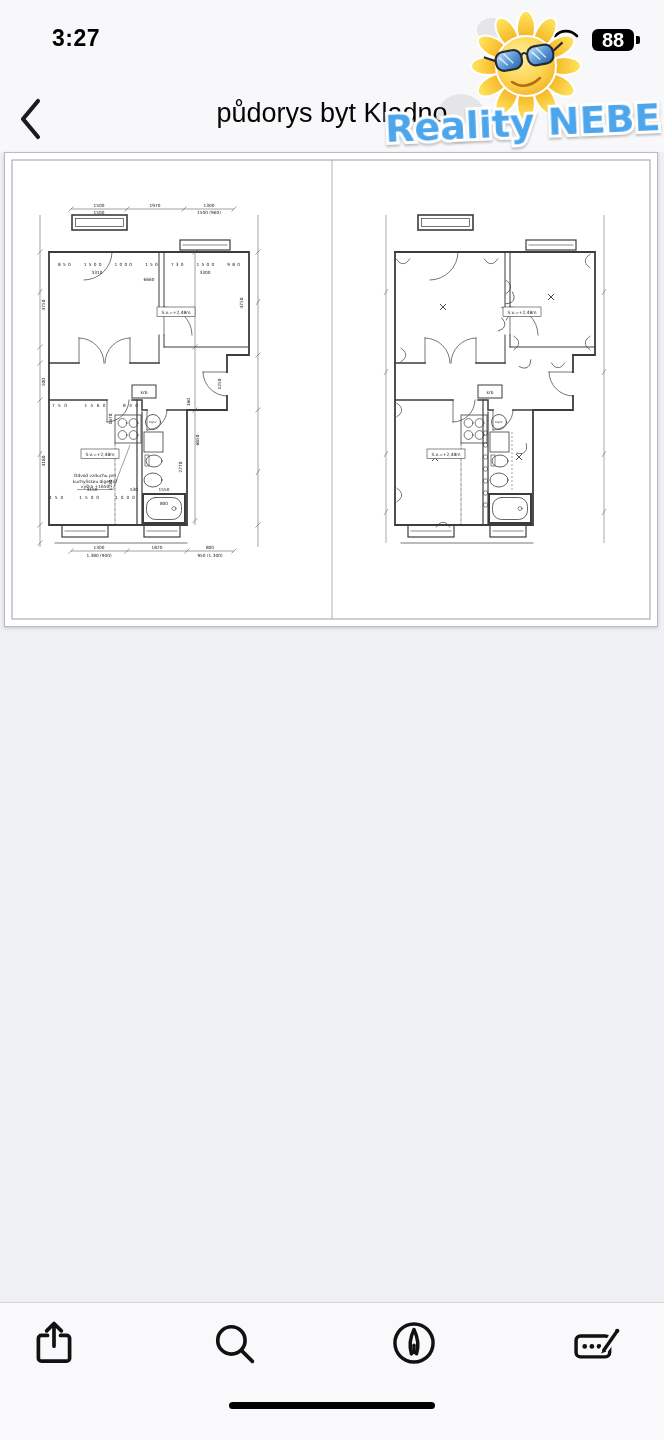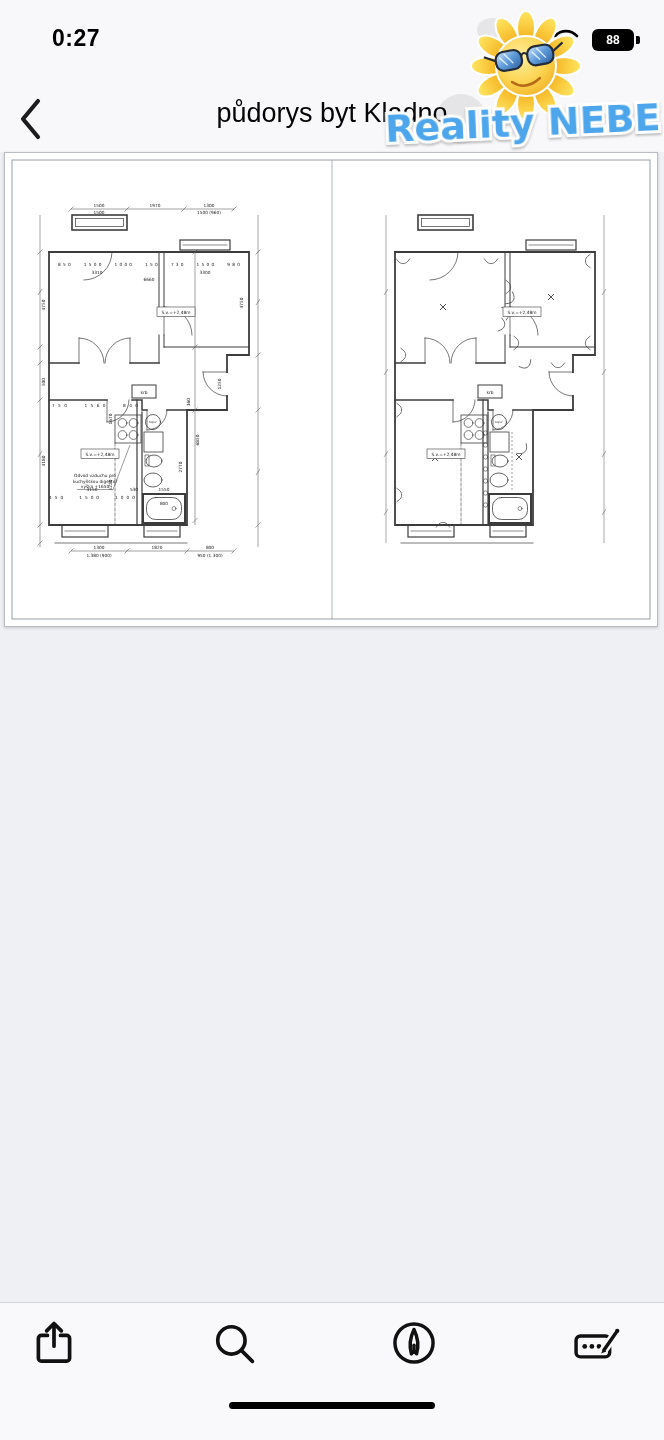--- a/index.html
+++ b/index.html
@@ -3,42 +3,42 @@
 <meta charset="utf-8">
 <style>
   html,body{margin:0;padding:0;background:#dfe0e4;}
   .screen{position:relative;width:664px;height:1440px;background:#eff0f4;overflow:hidden;
           font-family:"Liberation Sans",sans-serif;}
   .abs{position:absolute;}
   
   .chrome-top{position:absolute;top:0;left:0;width:664px;height:152px;background:#f8f8fa;}
   .time{position:absolute;left:52px;top:25px;font-size:23px;font-weight:700;color:#000;letter-spacing:.5px;}
   .battery{position:absolute;left:592px;top:29px;width:42px;height:22px;background:#000;border-radius:6px;
-           color:#fff;font-size:12px;font-weight:700;text-align:center;line-height:22px;}
+           color:#fff;font-size:20px;font-weight:700;text-align:center;line-height:22px;}
   .battery-nub{position:absolute;left:636px;top:36px;width:4px;height:8px;background:#000;border-radius:0 2px 2px 0;}
   .nav-title{position:absolute;left:0;top:98px;width:664px;text-align:center;font-size:27px;font-weight:400;color:#050505;}
   .blob{position:absolute;left:436px;top:94px;width:50px;height:50px;border-radius:50%;background:#d6d6d8;opacity:.55;}
   
   .page{position:absolute;left:4px;top:152px;width:654px;height:475px;background:#fff;
         border:1px solid #b9bcc2;box-shadow:0 1px 3px rgba(0,0,0,.18);box-sizing:border-box;}
   
   .toolbar{position:absolute;left:0;top:1302px;width:664px;height:138px;background:#f9f9fb;border-top:1px solid #d4d4d8;box-sizing:border-box;}
   .tbtn{position:absolute;top:14px;width:52px;height:52px;background:none;border:none;padding:0;cursor:pointer;}
   .home-indicator{position:absolute;left:229px;top:1402px;width:206px;height:7px;background:#000;border-radius:4px;}
   svg text{font-family:"DejaVu Sans",sans-serif;}
   .dim{font-size:4.3px;fill:#1a1a1a;}
   .lbl{font-size:4.4px;fill:#1a1a1a;}
 </style>
 </head>
 <body>
 
 <div class="screen">
 
   <div class="chrome-top">
-    <div class="time">0:27</div>
+    <div class="time">3:27</div>
     <svg class="abs" style="left:552px;top:28px" width="28" height="22" viewBox="0 0 28 22">
       <path d="M3,8 C9.5,1.5 18.5,1.5 25,8" fill="none" stroke="#000" stroke-width="2.6" stroke-linecap="round"></path>
       <path d="M7,12 C11,8.3 17,8.3 21,12" fill="none" stroke="#000" stroke-width="2.6" stroke-linecap="round"></path>
       <path d="M11,15.8 C12.7,14.3 15.3,14.3 17,15.8" fill="none" stroke="#000" stroke-width="2.6" stroke-linecap="round"></path>
       <circle cx="14" cy="19" r="1.9" fill="#000"></circle>
     </svg>
     <div class="battery">
       <span>88</span>
     </div>
     <div class="battery-nub"></div>

